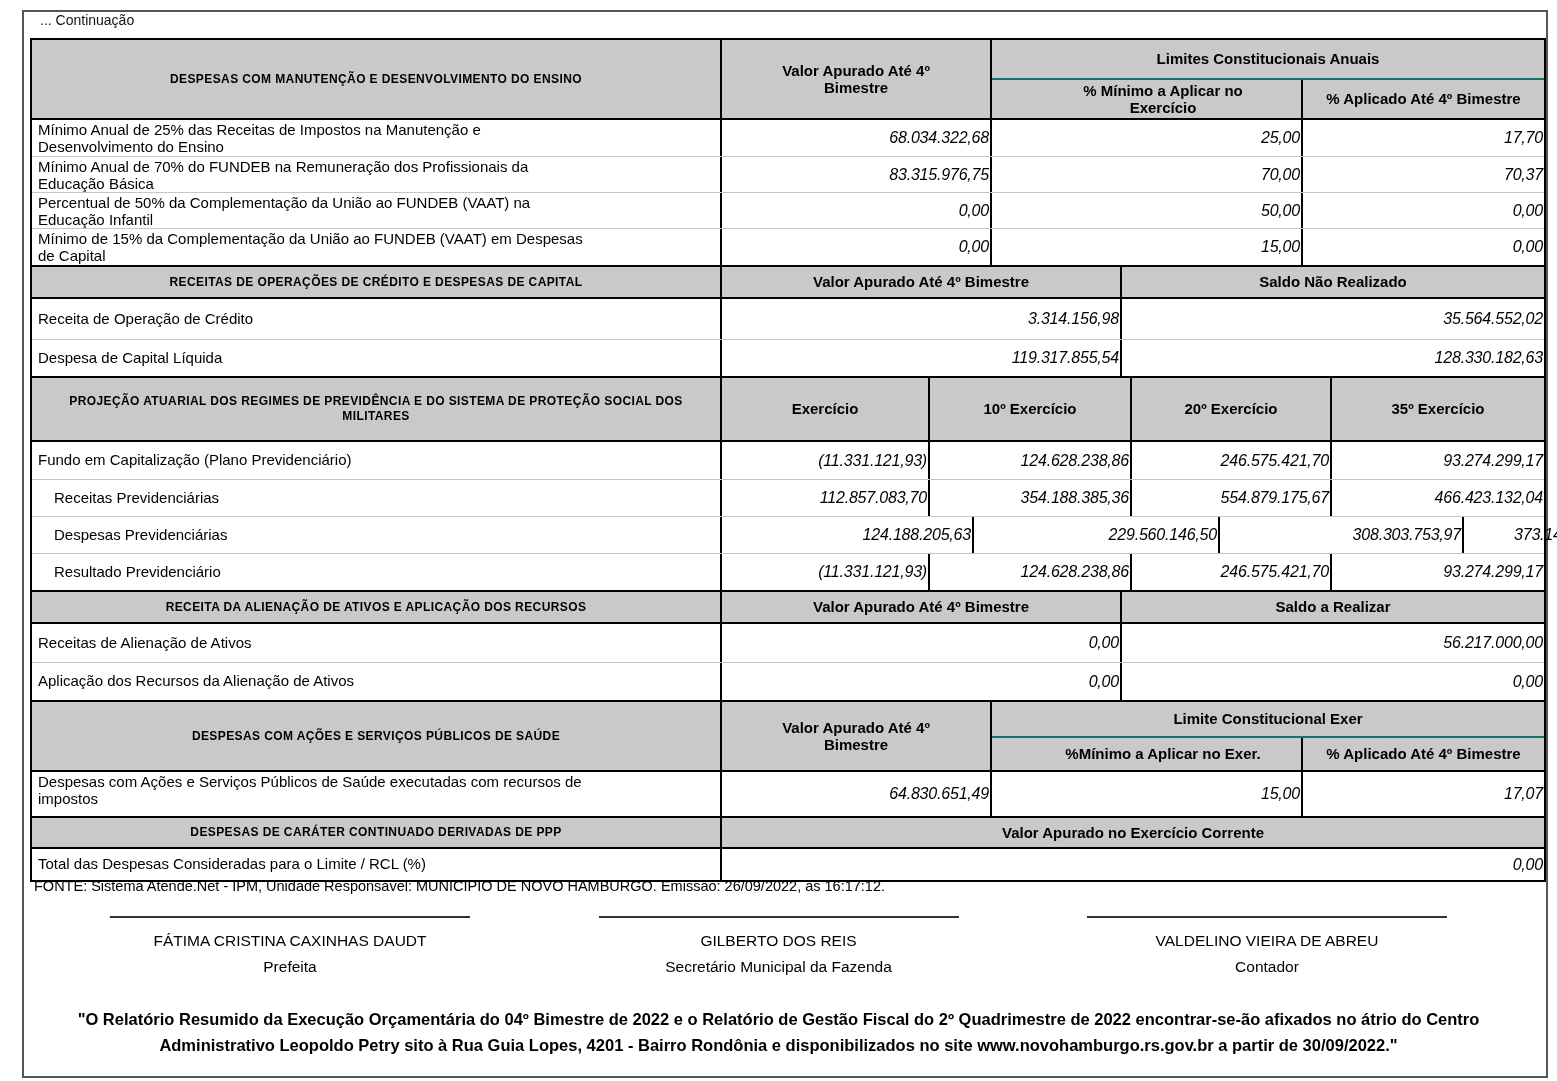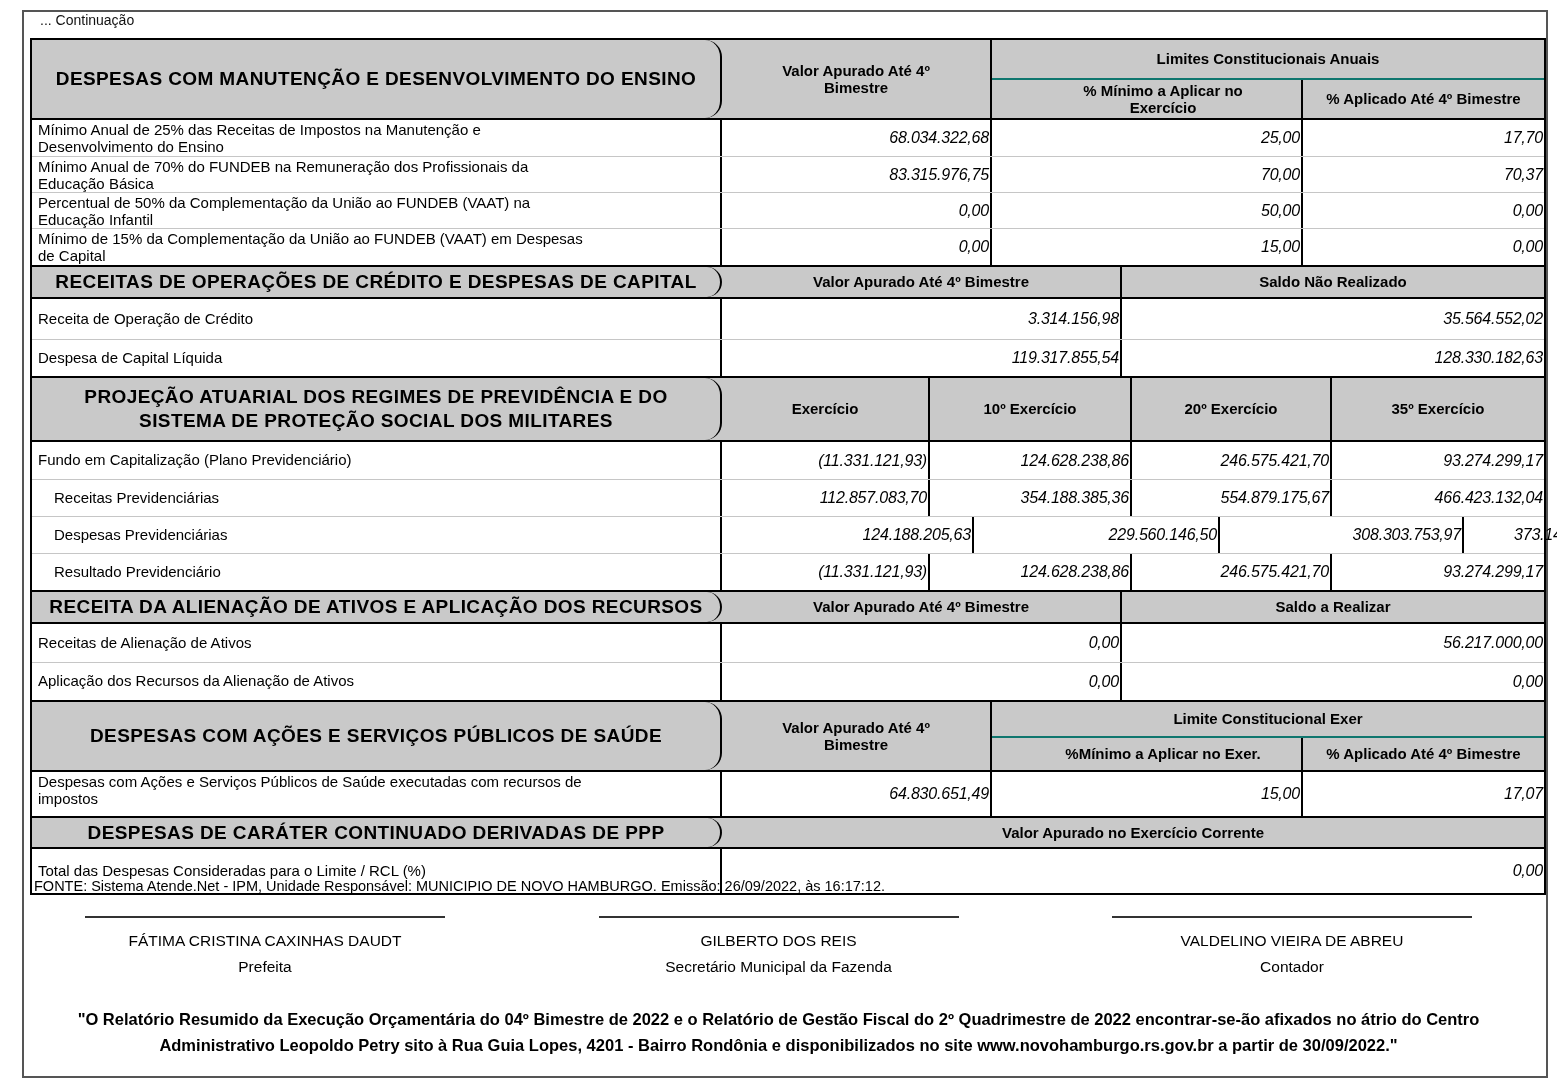--- a/index.html
+++ b/index.html
@@ -7,21 +7,21 @@
   .frame{position:absolute;left:22px;top:10px;width:1522px;height:1064px;border:2px solid #555;background:#fff;}
   .cont{position:absolute;left:40px;top:12px;font-size:14px;color:#111;}
   .tbl{position:absolute;left:30px;top:38px;width:1512px;border:2px solid #000;background:#fff;}
   .row{display:flex;width:100%;box-sizing:border-box;}
   .cell{box-sizing:border-box;display:flex;padding:2px 6px;}
   .vline{border-right:2px solid #000;}
   .hdr{background:#c9c9c9;font-weight:bold;}
   .hdr .cell{align-items:center;justify-content:center;text-align:center;}
   .secline{border-top:2px solid #000;border-bottom:2px solid #000;}
   .thin{border-top:1px solid #c6c6c6;}
-  .title{font-size:19px;letter-spacing:.4px;line-height:1.25;border-radius:17px;}
+  .title{font-size:12px;letter-spacing:.4px;line-height:1.25;}
   .chead{font-size:15px;line-height:1.15;}
   .c1{flex:0 0 690px;}
   .c270{flex:0 0 270px;}
   .c278{flex:0 0 278px;margin-left:33px;}
   .c400{flex:0 0 400px;}
   .c208{flex:0 0 208px;}
   .c202{flex:0 0 202px;}
   .c200{flex:0 0 200px;}
   .cfill{flex:1 1 auto;}
   .num{align-items:center;justify-content:flex-end;text-align:right;font-size:16px;padding-right:1px;letter-spacing:-0.2px;font-style:italic;}
@@ -30,21 +30,21 @@
   .lbl span{max-width:545px;}
   .lbl.nowrapw span{max-width:none;}
   .indent{padding-left:22px;}
   .w170{max-width:170px;}
   .w200{max-width:200px;}
   .w640{max-width:640px;}
   .split{flex:1 1 auto;display:flex;flex-direction:column;}
   .split-top{box-sizing:border-box;display:flex;align-items:center;justify-content:center;border-bottom:2px solid #0f766e;}
   .split-bottom{display:flex;flex:1;}
   .fonte{position:absolute;left:34px;top:878px;font-size:14.5px;}
-  .sigrow{position:absolute;left:0;top:916px;width:1557px;display:flex;justify-content:space-between;padding:0 45px;box-sizing:border-box;}
+  .sigrow{position:absolute;left:0;top:916px;width:1557px;display:flex;justify-content:space-between;padding:0 70px;box-sizing:border-box;}
   .sig{width:440px;text-align:center;}
   .sigline{height:0;border-top:2px solid #333;width:360px;margin:0 auto;}
   .signame{margin-top:14px;font-size:15.5px;}
   .sigrole{margin-top:8px;font-size:15.5px;}
   .quote{position:absolute;left:40px;top:1006px;width:1477px;text-align:center;font-weight:bold;font-size:16.5px;line-height:1.6;}
 </style>
 </head>
 <body>
 
 <div class="frame"></div>
@@ -243,21 +243,21 @@
   </div>
 
   <div class="row hdr secline" style="height:33px;">
     <div class="cell c1 vline title">
         <span>DESPESAS DE CARÁTER CONTINUADO DERIVADAS DE PPP</span>
       </div>
     <div class="cell cfill chead">
         <span>Valor Apurado no Exercício Corrente</span>
       </div>
   </div>
-  <div class="row" style="height:44px;">
+  <div class="row" style="height:31px;">
     <div class="cell c1 vline lbl nowrapw">
         <span>Total das Despesas Consideradas para o Limite / RCL (%)</span>
       </div>
     <div class="cell cfill num">0,00</div>
   </div>
 
 </div>
 
 <div class="fonte">FONTE: Sistema Atende.Net - IPM, Unidade Responsável: MUNICIPIO DE NOVO HAMBURGO. Emissão: 26/09/2022, às 16:17:12.</div>
 

